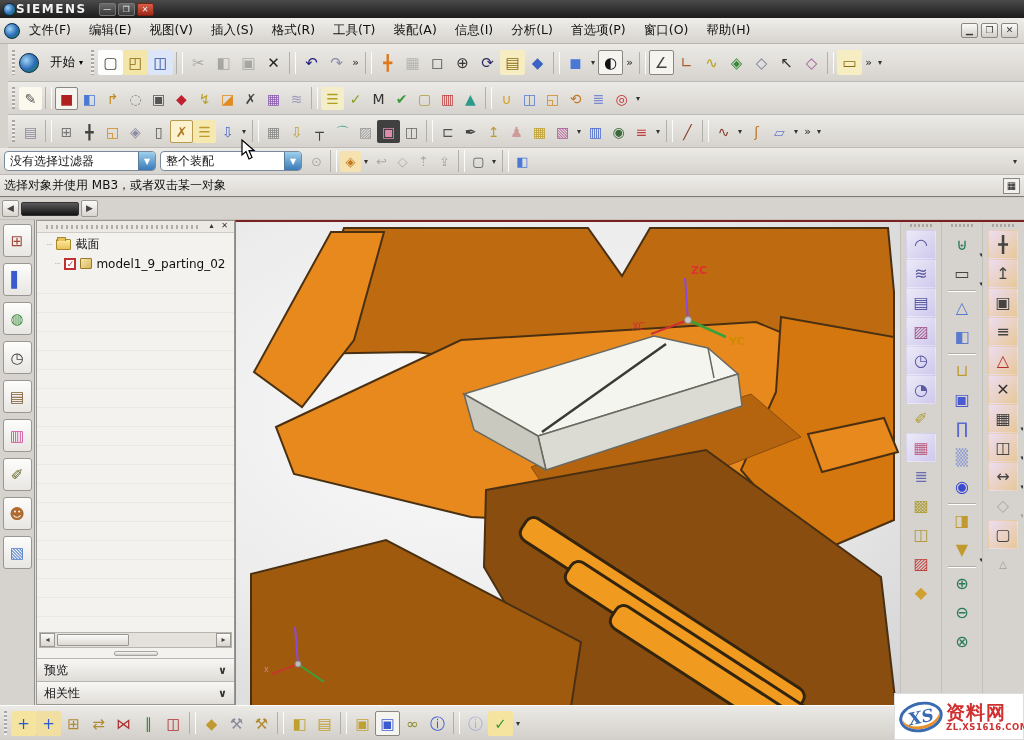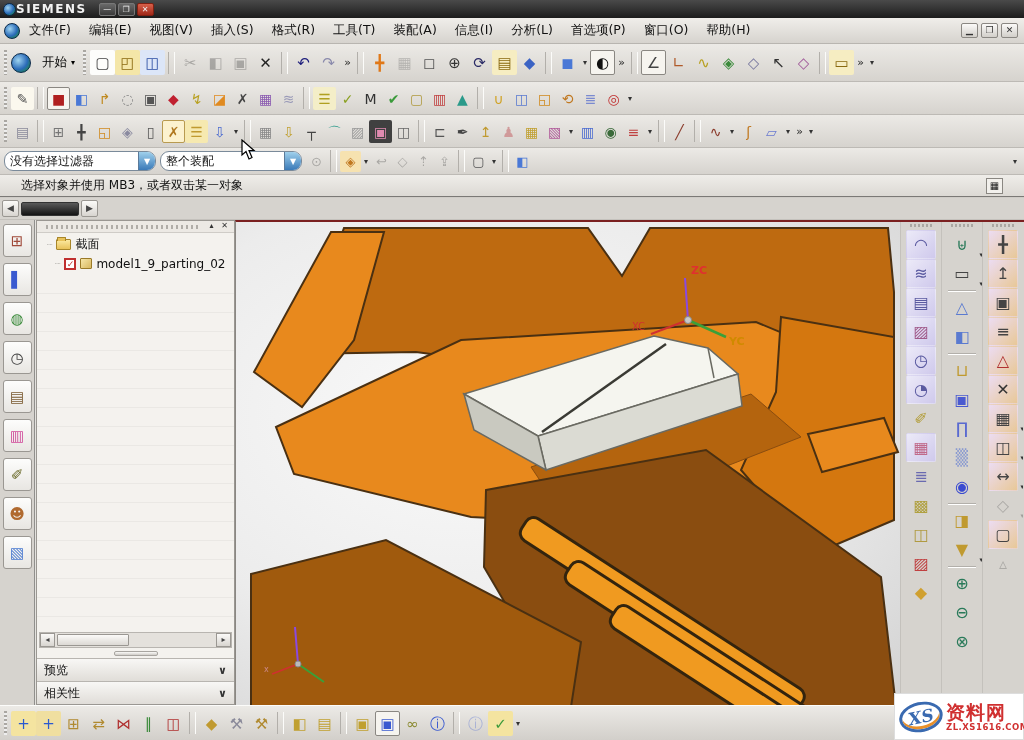--- a/index.html
+++ b/index.html
@@ -15,44 +15,44 @@
   .winbtn{width:17px;height:13px;margin-left:2px;border:1px solid #777;background:linear-gradient(#6a6a6a,#3a3a3a);color:#eee;font-size:8px;line-height:11px;text-align:center;border-radius:2px;}
   .winbtn.close{background:linear-gradient(#d8604a,#a02818);border-color:#802012;}
   
   .menubar{height:26px;display:flex;align-items:center;background:linear-gradient(#f0eeea,#d6d3ce);border-bottom:1px solid #b8b5b0;padding:0 4px;}
   .menubar .nx-swirl{width:16px;height:16px;}
   .menu-item{padding:3px 9px;font-size:12.5px;white-space:nowrap;}
   .menus{display:flex;flex:1;}
   .mdi{display:flex;margin-right:2px;}
   .mdibtn{width:17px;height:15px;margin-left:3px;border:1px solid #8a8782;background:linear-gradient(#fbfaf8,#d2cfca);font-size:9px;line-height:13px;text-align:center;border-radius:2px;color:#333;}
   
-  .toolbar{display:flex;align-items:center;padding:0 3px;background:linear-gradient(#eceae6,#d6d3ce);border-bottom:1px solid #bdbab5;}
+  .toolbar{display:flex;align-items:center;padding:0 3px;background:linear-gradient(#eceae6,#d6d3ce);border-bottom:1px solid #bdbab5;margin-left:8px;}
   .row1{height:38px;}
   .row2{height:33px;}
   .row3{height:33px;}
   .grip{width:3px;height:70%;margin:0 4px 0 1px;background:repeating-linear-gradient(180deg,#aaa7a2 0 2px,#eee 2px 4px);flex:none;}
   .icons{display:flex;align-items:center;}
   .ti{width:25px;height:25px;line-height:24px;text-align:center;font-size:15px;border-radius:2px;flex:none;border:1px solid transparent;}
   .ti2{width:23px;height:23px;line-height:22px;text-align:center;font-size:14px;border-radius:2px;flex:none;border:1px solid transparent;}
   .dim{opacity:.32;}
   .boxed{border-color:#8a8782;background:#f6f4ef;}
   .pressed{border-color:#b89a50;background:#fcf2cf;}
   .tsep{width:7px;height:22px;border-left:1px solid #b2afaa;border-right:1px solid #fcfcfa;margin:0 3px;flex:none;}
   .tcaret{width:10px;font-size:8px;color:#333;text-align:center;flex:none;}
   .tovf{width:13px;font-size:11px;color:#222;text-align:center;flex:none;}
   .start-btn{display:flex;align-items:center;gap:4px;border:1px solid transparent;background:none;font-family:inherit;font-size:12.5px;padding:3px 6px;margin-left:4px;}
   .start-btn .caret{font-size:8px;}
   
   .selbar{height:27px;display:flex;align-items:center;gap:4px;background:linear-gradient(#eceae6,#d6d3ce);border-bottom:1px solid #bdbab5;padding:0 4px;}
-  .combo{height:20px;display:flex;align-items:center;border:1px solid #7a8a9a;background:#fff;border-radius:9px;overflow:hidden;}
+  .combo{height:20px;display:flex;align-items:center;border:1px solid #7a8a9a;background:#fff;border-radius:4px;overflow:hidden;}
   .combo-text{flex:1;padding:0 5px;font-size:12px;white-space:nowrap;}
   .combo-btn{width:17px;height:100%;background:linear-gradient(#9fd0ec,#3a7ab8);color:#fff;font-size:8px;display:flex;align-items:center;justify-content:center;border-left:1px solid #5a7a9a;}
   .si{width:21px;height:21px;line-height:20px;text-align:center;font-size:13px;border-radius:2px;flex:none;border:1px solid transparent;}
   
-  .promptbar{height:23px;display:flex;align-items:center;background:linear-gradient(#efede9,#dcd9d4);border-bottom:2px groove #cfccc7;padding:0 21px;font-size:12px;}
+  .promptbar{height:23px;display:flex;align-items:center;background:linear-gradient(#efede9,#dcd9d4);border-bottom:2px groove #cfccc7;padding:0 4px;font-size:12px;}
   .promptbar .ptext{flex:1;font-weight:500;}
   .pico{width:17px;height:16px;border:1px solid #8a8782;background:#f2f0ec;font-size:10px;line-height:14px;text-align:center;}
   
   .navmini{height:22px;display:flex;align-items:center;background:#d6d3ce;padding:0 2px;border-bottom:1px solid #c4c1bc;}
   .navbtn{width:17px;height:17px;border:1px solid #9a9792;background:linear-gradient(#fbfaf8,#d8d5d0);text-align:center;line-height:15px;font-size:9px;color:#444;border-radius:2px;}
   .navslider{width:58px;height:14px;margin:0 2px;background:linear-gradient(#5a5a5a,#141414);border:1px solid #333;border-radius:2px;}
   
   .main{display:flex;height:485px;}
   .resbar{width:36px;background:#d6d3ce;border-right:2px groove #e4e2de;display:flex;flex-direction:column;align-items:center;padding-top:4px;overflow:hidden;}
   .rtab{width:29px;height:33px;margin-bottom:6px;background:linear-gradient(#fdfdfc,#e8e6e2);border:1px solid #9a9792;border-radius:3px;display:flex;align-items:center;justify-content:center;font-size:15px;flex:none;}

